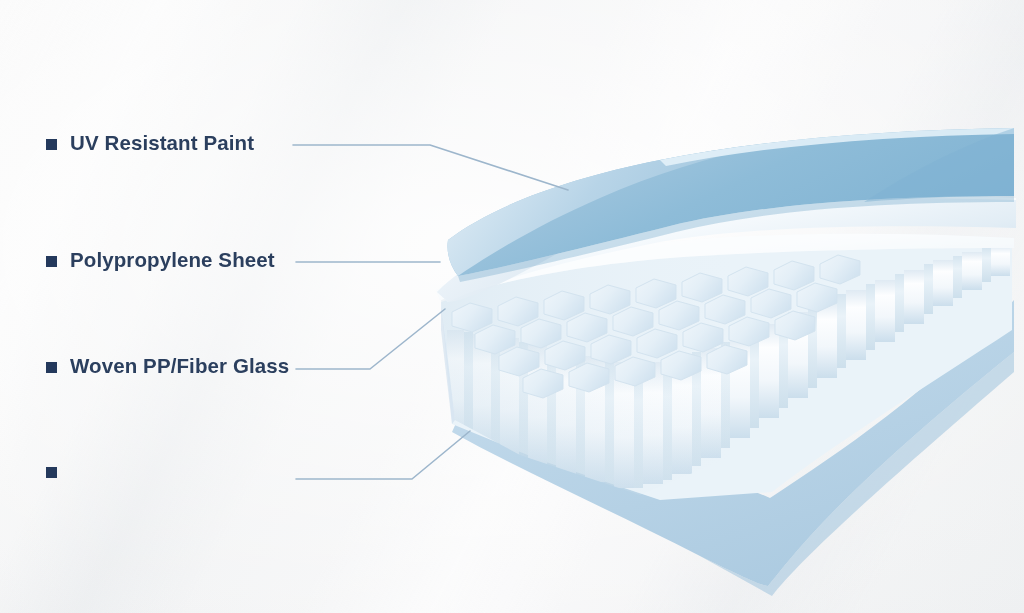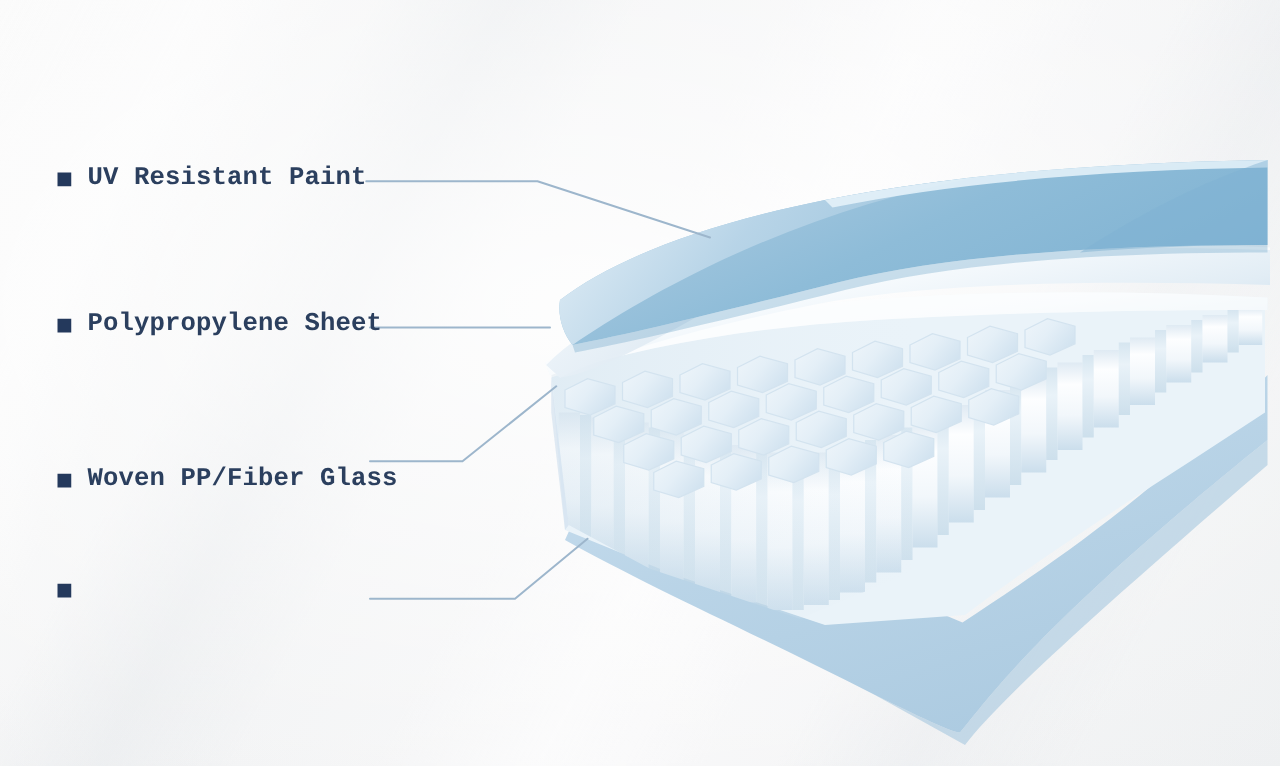--- a/index.html
+++ b/index.html
@@ -44,21 +44,20 @@
     inset: 0;
   }
 
   
   .label {
     position: absolute;
     display: flex;
     align-items: center;
     gap: 13px;
     white-space: nowrap;
-    font-family: Liberation Mono, monospace;
   }
   .bullet {
     width: 11px;
     height: 11px;
     background: #24395c;
     flex: 0 0 auto;
     margin-top: 2px;
   }
   .label-text {
     font-size: 20.5px;
@@ -314,21 +313,21 @@
   <div class="label" style="left:46px; top:131px;">
     <span class="bullet"></span>
     <span class="label-text">UV Resistant Paint</span>
   </div>
 
   <div class="label" style="left:46px; top:248px;">
     <span class="bullet"></span>
     <span class="label-text">Polypropylene Sheet</span>
   </div>
 
-  <div class="label" style="left:46px; top:372px;text-align:center;">
+  <div class="label" style="left:46px; top:354px;text-align:center;">
     <span class="bullet"></span>
     <span class="label-text">Woven PP/Fiber Glass</span>
   </div>
 
   <div class="label" style="left:46px; top:465px;">
     <span class="bullet"></span>
   </div>
 
 </div>
 

